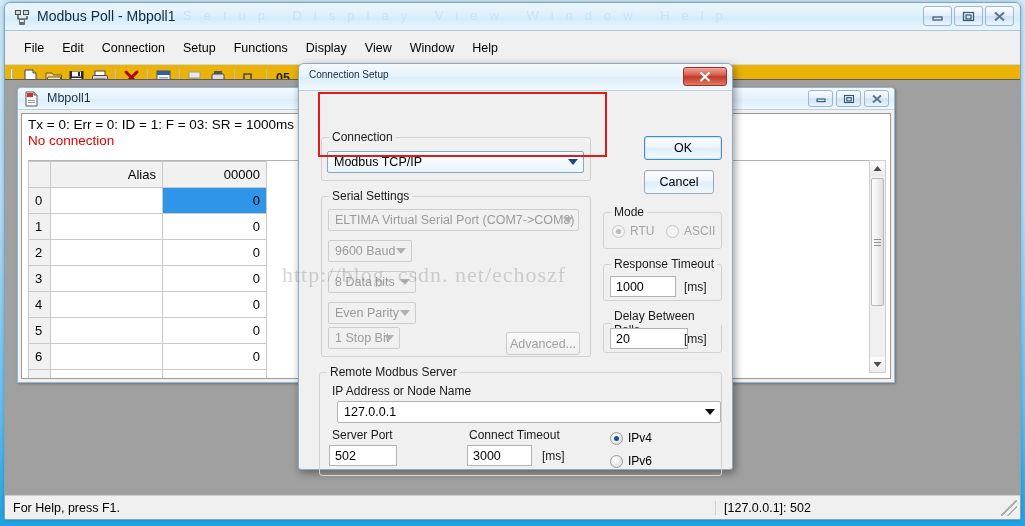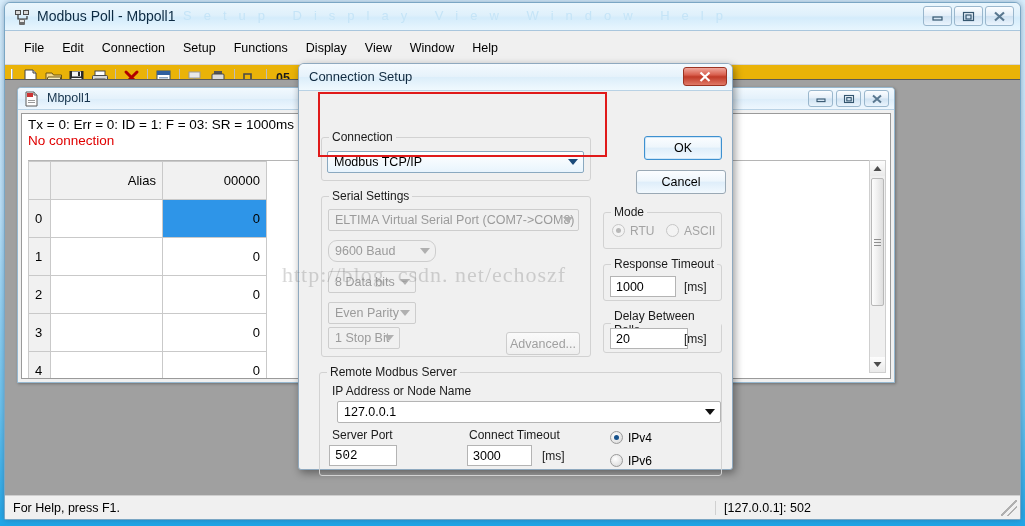--- a/index.html
+++ b/index.html
@@ -121,21 +121,21 @@
   #status-line1 { font-size: 13.5px; color: #000; padding: 3px 0 0 6px; white-space: nowrap; }
   #status-line2 { font-size: 13.5px; color: #e00000; padding: 1px 0 3px 6px; white-space: nowrap; }
 
   
   #grid {
     position: absolute; left: 6px; top: 46px; right: 6px; bottom: 4px;
     border-top: 1px solid #b5b5b5;
   }
   table.dg { border-collapse: collapse; table-layout: fixed; }
   table.dg th, table.dg td {
-    border: 1px solid #c9c9c9; height: 38px; font-size: 13px;
+    border: 1px solid #c9c9c9; height: 26px; font-size: 13px;
     padding: 0 6px; color: #000;
   }
   table.dg th { background: #f1f1f1; font-weight: normal; text-align: right; }
   th.col-rowhdr { width: 22px; }
   th.col-alias, td.col-alias { width: 112px; }
   th.col-val, td.col-val { width: 104px; text-align: right; margin-left: 20px; }
   td.rowhdr {
     width: 22px; background: #f1f1f1; text-align: left;
     padding-left: 5px; font-size: 12.5px;
   }
@@ -190,21 +190,21 @@
     box-shadow: 2px 3px 9px rgba(0,0,0,.4);
     z-index: 50;
   }
   #dlg-title {
     position: relative; height: 27px;
     background: linear-gradient(180deg,#f4fafe 0%,#e6f2fb 48%,#dceefa 52%,#f0f9fe 100%);
     border-bottom: 1px solid #b9d2e5;
     border-radius: 5px 5px 0 0;
   }
   #dlg-title .t {
-    position: absolute; left: 10px; top: 5px; font-size: 13px; color: #102a40;
+    position: absolute; left: 10px; top: 5px; font-size: 10px; color: #102a40;
   }
   #dlg-close {
     position: absolute; right: 5px; top: 3px; width: 44px; height: 19px;
     background: linear-gradient(180deg,#f0a79c 0%,#d9604f 40%,#c03a28 52%,#e07a67 100%);
     border: 1px solid #9b3322; border-radius: 3px;
     display:flex; align-items:center; justify-content:center;
   }
   #dlg-body { position: absolute; inset: 27px 0 0 0; }
 
   fieldset.grp {
@@ -250,21 +250,21 @@
     position: absolute;
     background: linear-gradient(180deg,#fbfdff 0%,#eef6fc 45%,#dfeefa 52%,#f2f9fe 100%);
     border: 1px solid #9aa9b5; border-radius: 3px;
     font-size: 12.5px; color: #000;
     display: flex; align-items: center; justify-content: center;
   }
   .btn.focus { border: 1px solid #3d90d0; box-shadow: inset 0 0 0 1px #cfe6f7; }
   .btn.disabled { color: #a0a0a0; border-color: #cdcdcd;
     background: linear-gradient(180deg,#fafafa,#efefef); }
 
-  .radio { position: absolute; display: flex; align-items: flex-start; font-size: 12px; }
+  .radio { position: absolute; display: flex; align-items: flex-end; font-size: 12px; }
   .radio .dot {
     width: 13px; height: 13px; border-radius: 50%;
     background: radial-gradient(circle at 40% 35%,#ffffff,#e6e6e6 60%,#d2d2d2 100%);
     border: 1px solid #9a9a9a; margin-right: 5px;
     display:flex; align-items:center; justify-content:center;
   }
   .radio .dot.on::after {
     content:''; width: 5px; height: 5px; border-radius: 50%; background: #17528c;
   }
   .radio.dim { color: #a3a3a3; }
@@ -570,30 +570,30 @@
 
         <fieldset class="grp" style="left:22px; top:39px; width:270px; height:51px;">
           <legend>Connection</legend>
         </fieldset>
         <div class="combo" style="left:28px; top:60px; width:257px;">
           <span>Modbus TCP/IP</span>
           <span class="arrow"></span>
         </div>
 
         <div class="btn focus" style="left:345px; top:45px; width:78px; height:24px;">OK</div>
-        <div class="btn" style="left:337px; top:79px; width:90px; height:24px;">Cancel</div>
+        <div class="btn" style="left:345px; top:79px; width:70px; height:24px;">Cancel</div>
 
         <fieldset class="grp" style="left:22px; top:98px; width:270px; height:168px;">
           <legend>Serial Settings</legend>
         </fieldset>
         <div class="combo disabled" style="left:29px; top:118px; width:251px;">
           <span>ELTIMA Virtual Serial Port (COM7-&gt;COM8)</span>
           <span class="arrow"></span>
         </div>
-        <div class="combo disabled" style="left:29px; top:149px; width:108px;border-radius:9px;">
+        <div class="combo disabled" style="left:29px; top:149px; width:84px;">
           <span>9600 Baud</span>
           <span class="arrow"></span>
         </div>
         <div class="combo disabled" style="left:29px; top:180px; width:88px;">
           <span>8 Data bits</span>
           <span class="arrow"></span>
         </div>
         <div class="combo disabled" style="left:29px; top:211px; width:88px;">
           <span>Even Parity</span>
           <span class="arrow"></span>
@@ -630,21 +630,21 @@
 
         <fieldset class="grp" style="left:20px; top:274px; width:403px; height:111px;">
           <legend>Remote Modbus Server</legend>
         </fieldset>
         <div class="lbl" style="left:33px; top:293px;">IP Address or Node Name</div>
         <div class="combo flat" style="left:30px; top:310px; width:384px;">
           <span>127.0.0.1</span>
           <span class="arrow"></span>
         </div>
         <div class="lbl" style="left:33px; top:337px;">Server Port</div>
-        <div class="txt" style="left:30px; top:354px; width:68px;font-family:Liberation Mono, monospace;">502</div>
+        <div class="txt" style="left:30px; top:354px; width:68px;">502</div>
         <div class="lbl" style="left:170px; top:337px;">Connect Timeout</div>
         <div class="txt" style="left:168px; top:354px; width:65px;">3000</div>
         <div class="lbl" style="left:243px; top:358px;">[ms]</div>
         <div class="radio" style="left:311px; top:340px;">
           <span class="dot on"></span>
           <span>IPv4</span>
         </div>
         <div class="radio" style="left:311px; top:363px;">
           <span class="dot"></span>
           <span>IPv6</span>

